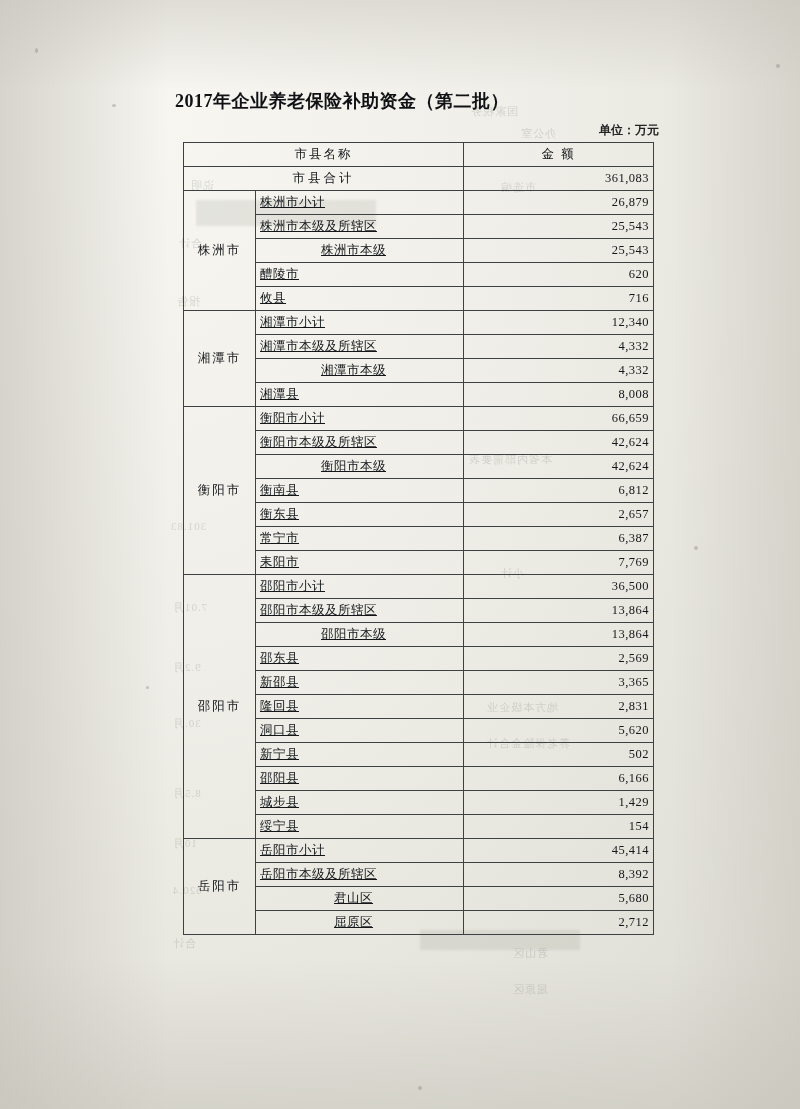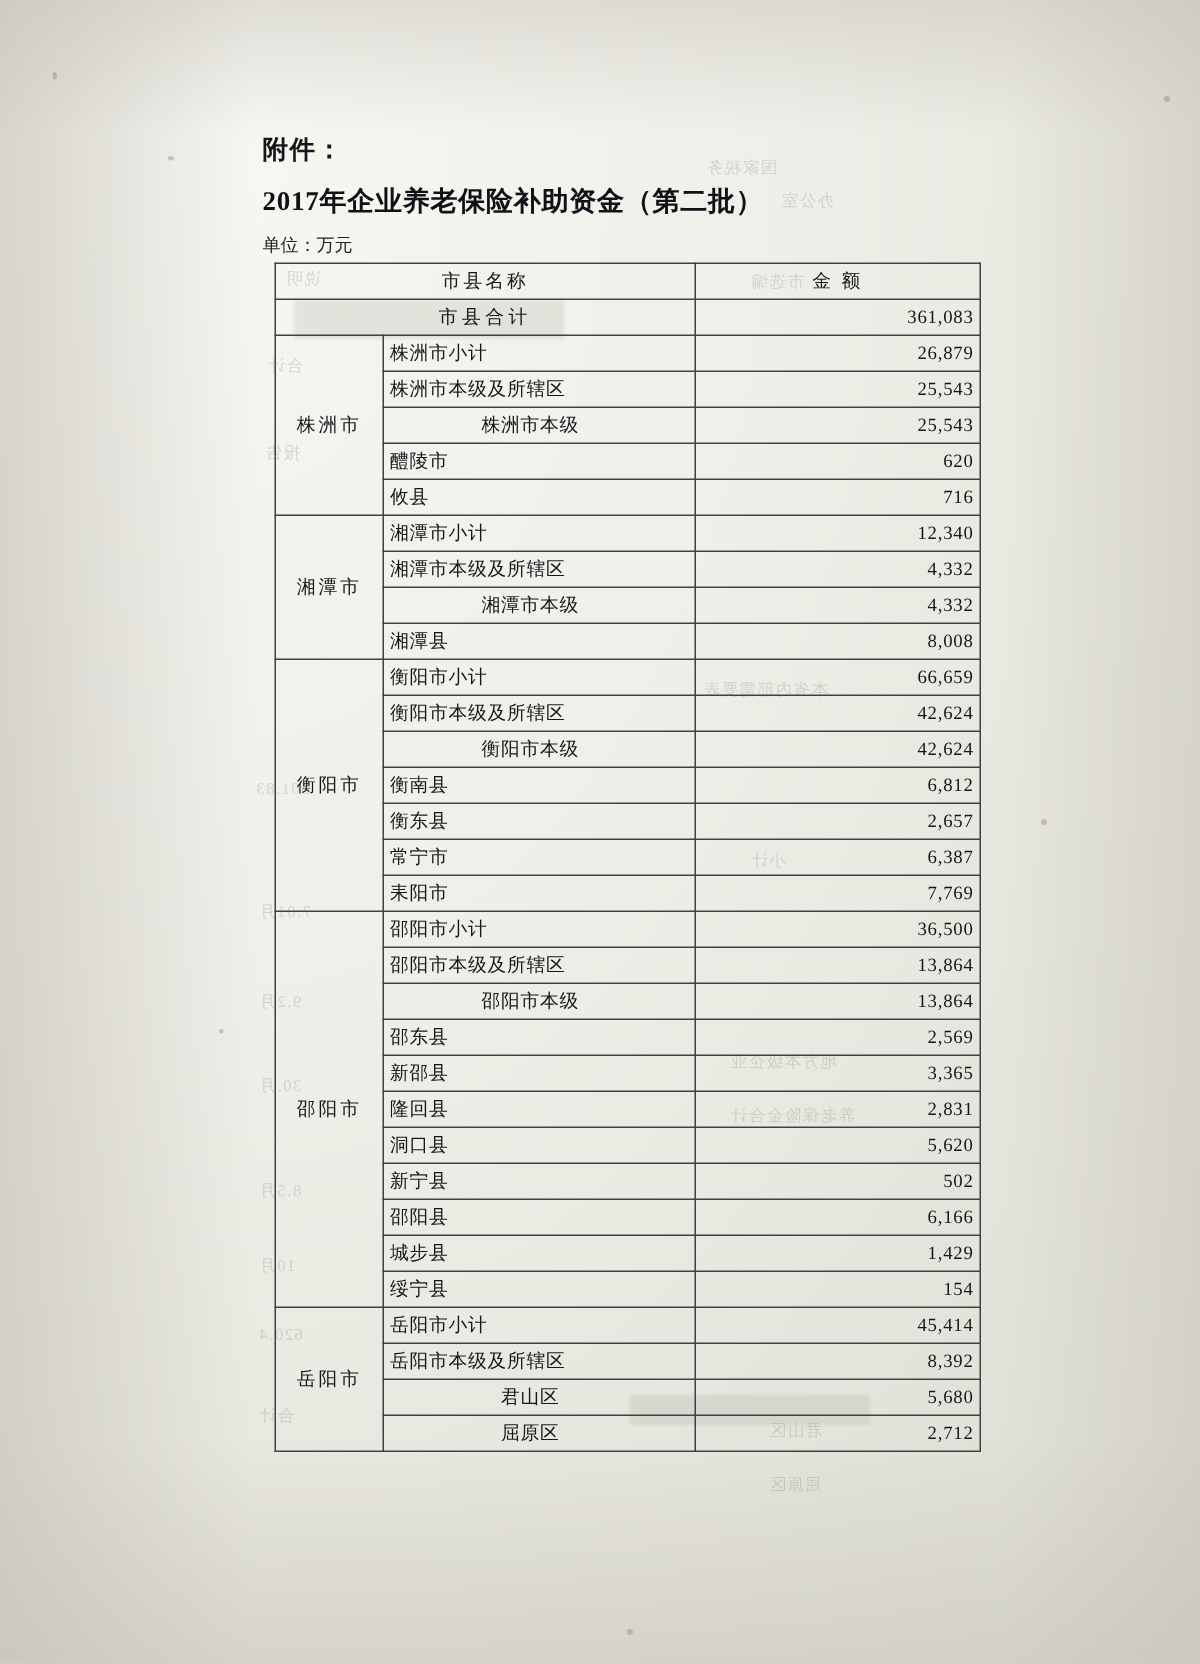--- a/index.html
+++ b/index.html
@@ -76,26 +76,27 @@
     font-weight: bold;
     color: #0f1114;
     line-height: 1.45;
     letter-spacing: 0.5px;
     margin: 0 0 2px 0;
   }
   .doc-title .l2 {
     display: block;
   }
   .unit-line {
-    text-align: left;
+    text-align: right;
     font-size: 12px;
     color: #222;
     padding-right: 6px;
     margin-top: 8px;
     margin-bottom: 3px;
+    font-weight: bold;
   }
   table.alloc {
     border-collapse: collapse;
     width: 470px;
     margin-left: 8px;
     table-layout: fixed;
   }
   table.alloc td, table.alloc th {
     border: 1px solid #3d4044;
     font-size: 12.5px;
@@ -123,20 +124,21 @@
   td.total-name {
     text-align: center;
     font-weight: bold;
     letter-spacing: 3px;
     margin-top: 32px;
   }
   td.name {
     text-align: left;
     padding-left: 8px;
     letter-spacing: 0.5px;
+    text-decoration: underline;
   }
   td.name.indent {
     text-align: center;
     padding-left: 0;
     padding-right: 12px;
   }
   td.amt {
     text-align: right;
     padding-right: 10px;
     letter-spacing: 0.5px;
@@ -189,21 +191,20 @@
   <div class="ghost" style="left:486px;top:700px;">地方本级企业</div>
   <div class="ghost" style="left:486px;top:736px;">养老保险金合计</div>
   <div class="ghost" style="left:512px;top:982px;">屈原区</div>
   <div class="ghost" style="left:512px;top:946px;">君山区</div>
 
   <div class="smudge" style="left:196px;top:200px;width:180px;height:26px;"></div>
   <div class="smudge" style="left:420px;top:930px;width:160px;height:20px;"></div>
 
   <div id="content">
 
-    <div class="attach-label">附件：</div>
 
     <div class="doc-title">
       <span>2017年企业养老保险补助资金（第二批）</span>
     </div>
 
     <div class="unit-line">单位：万元</div>
 
     <table class="alloc">
       <colgroup>
         <col class="c-city">

